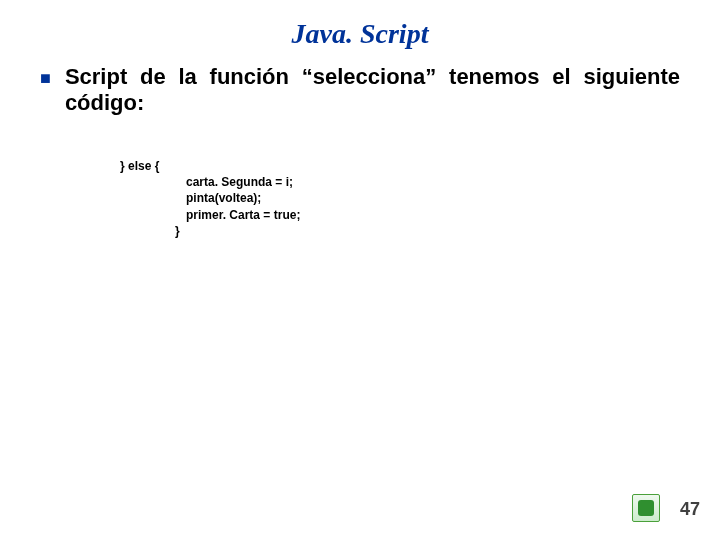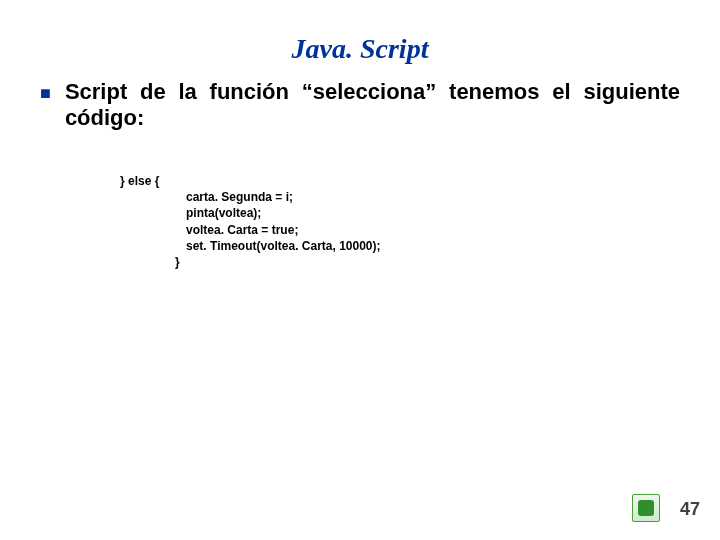--- a/index.html
+++ b/index.html
@@ -17,21 +17,21 @@
     height: 540px;
     position: relative;
     box-sizing: border-box;
   }
   .title {
     text-align: center;
     color: #003399;
     font-style: italic;
     font-weight: bold;
     font-size: 28px;
-    padding-top: 33px;
+    padding-top: 18px;
     font-family: "Times New Roman", Times, serif;
   }
   .body {
     padding: 14px 40px 0 40px;
   }
   .bullet-row {
     display: flex;
     align-items: flex-start;
   }
   .bullet {
@@ -101,22 +101,21 @@
   <div class="body">
     <div class="bullet-row">
       <div class="bullet">■</div>
       <div class="para">Script de la función “selecciona” tenemos el siguiente código:</div>
     </div>
 
     <div class="code-block">
       <div>} else {</div>
       <div class="code-indent">carta. Segunda = i;</div>
       <div class="code-indent">pinta(voltea);</div>
-      <div class="code-indent">voltea. Carta = true;</div>
-      <div class="code-indent">set. Timeout(voltea. Carta, 10000);</div>
+      <div class="code-indent">primer. Carta = true;</div>
       <div class="code-close">}</div>
     </div>
   </div>
 
   <div class="footer-icon"></div>
   <div class="footer-num">47</div>
 
 </div>
 
 </body></html>

